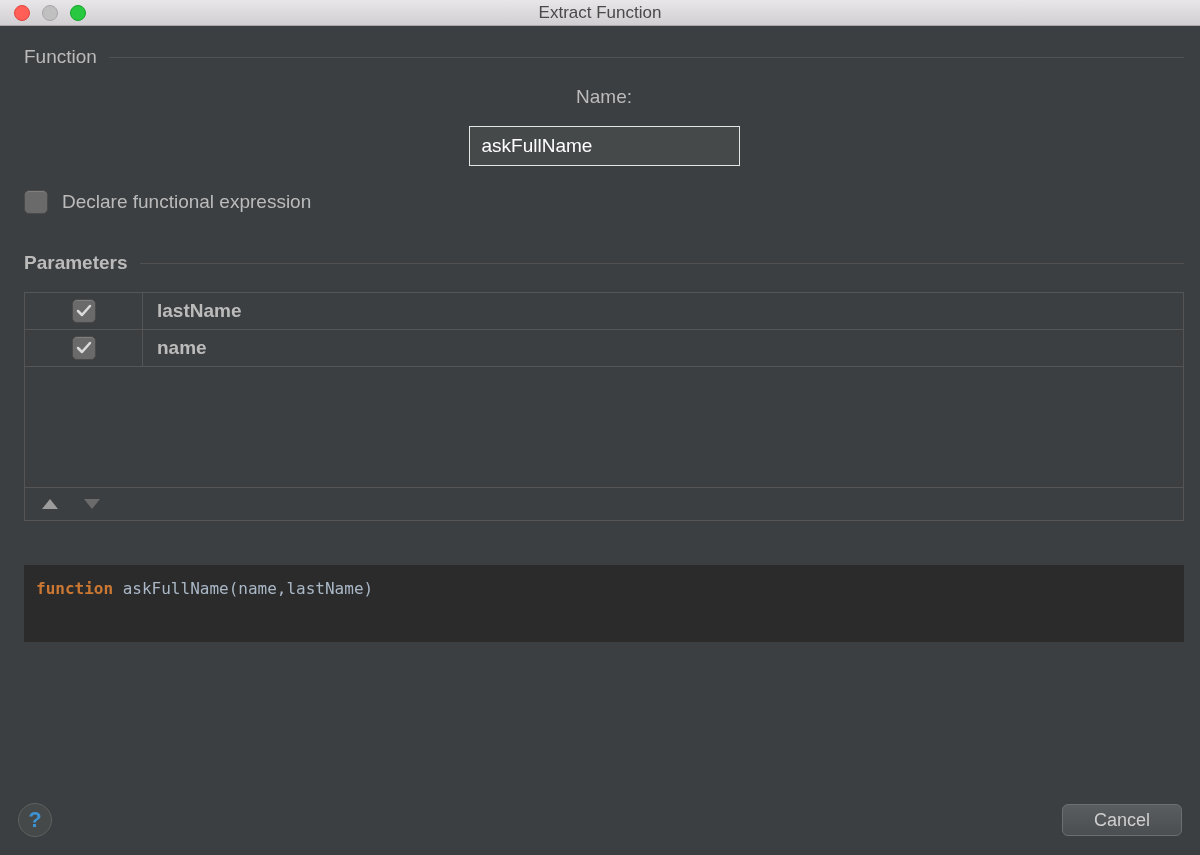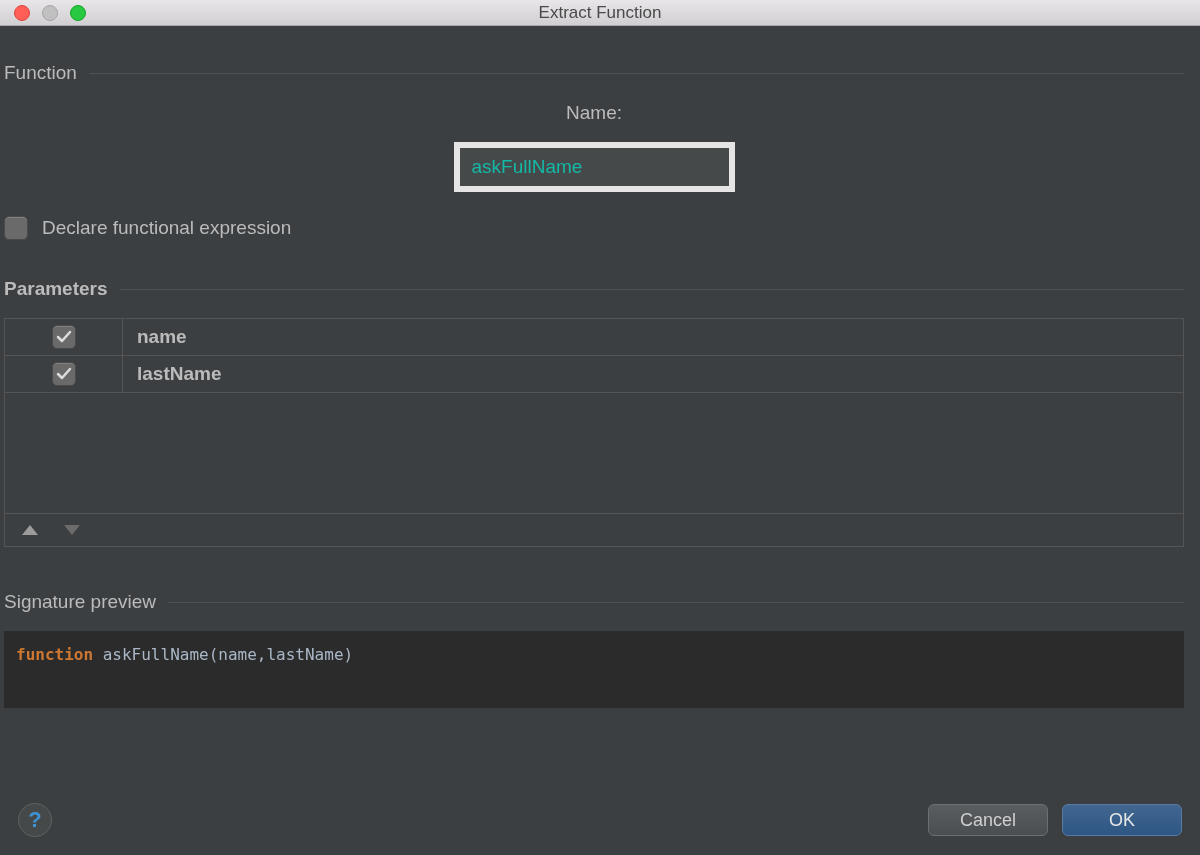--- a/index.html
+++ b/index.html
@@ -26,44 +26,43 @@
   .tl-close { background: #ff5f57; border: 1px solid #e0443e; }
   .tl-min   { background: #c1c0c1; border: 1px solid #a7a5a7; }
   .tl-max   { background: #28c840; border: 1px solid #13a528; }
   .titlebar-title {
     position: absolute; left: 0; right: 0; text-align: center;
     font-size: 17px; color: #4a4a4a;
   }
 
   
   .content {
-    padding: 20px 16px 16px 4px;
+    padding: 20px 16px 16px 24px;
     color: #bbbbbb;
     font-size: 19px;
-    margin-top: 16px;
   }
 
   .section-header {
     display: flex; align-items: center; gap: 12px;
     margin-bottom: 18px;
   }
   .section-header .rule {
     flex: 1; height: 1px; background: #515151;
   }
 
   .name-row {
     display: flex; align-items: center; gap: 18px;
     margin-bottom: 24px;
     flex-direction: column;
   }
   .text-input {
     flex: 1;
     background: #45494a;
-    border: 6px solid #e5e5e5;
-    color: #14b8a6;
+    border: 1px solid #e5e5e5;
+    color: #ffffff;
     font-size: 19px;
     padding: 8px 12px;
     outline: none;
   }
 
   .checkbox-row {
     display: flex; align-items: center; gap: 14px;
     margin-bottom: 38px;
   }
   .chk {
@@ -196,64 +195,57 @@
 
     <div class="param-table">
       <div class="param-row">
         <div class="param-cell-chk">
           <span class="chk checked">
             <svg viewBox="0 0 16 16">
                 <path d="M2 8 L6 12 L14 3" stroke="#dcdcdc" stroke-width="2.5" fill="none" stroke-linecap="round" stroke-linejoin="round"></path>
               </svg>
           </span>
         </div>
-        <div class="param-cell-name">name</div>
+        <div class="param-cell-name">lastName</div>
       </div>
       <div class="param-row">
         <div class="param-cell-chk">
           <span class="chk checked">
             <svg viewBox="0 0 16 16">
                 <path d="M2 8 L6 12 L14 3" stroke="#dcdcdc" stroke-width="2.5" fill="none" stroke-linecap="round" stroke-linejoin="round"></path>
               </svg>
           </span>
         </div>
-        <div class="param-cell-name">lastName</div>
+        <div class="param-cell-name">name</div>
       </div>
       <div class="param-spacer"></div>
       <div class="param-footer">
         <span class="tri-up">
           <svg viewBox="0 0 18 12">
               <path d="M9 1 L17 11 L1 11 Z" fill="#9c9c9c"></path>
             </svg>
         </span>
         <span class="tri-down">
           <svg viewBox="0 0 18 12">
               <path d="M1 1 L17 1 L9 11 Z" fill="#6b6b6b"></path>
             </svg>
         </span>
       </div>
     </div>
   </div>
 
   <div class="sig-section">
-    <div class="section-header">
-      <span>Signature preview</span>
-      <div class="rule"></div>
-    </div>
     <div class="sig-box">
       <span class="kw">function</span><span> askFullName(name,lastName)</span>
     </div>
   </div>
 
 </div>
 
 <div class="bottom-bar">
   <div class="help-btn">
     <span>?</span>
   </div>
   <div class="spacer"></div>
   <div class="btn btn-cancel">
     <span>Cancel</span>
   </div>
-  <div class="btn btn-ok">
-    <span>OK</span>
-  </div>
 </div>
 
 </body></html>

